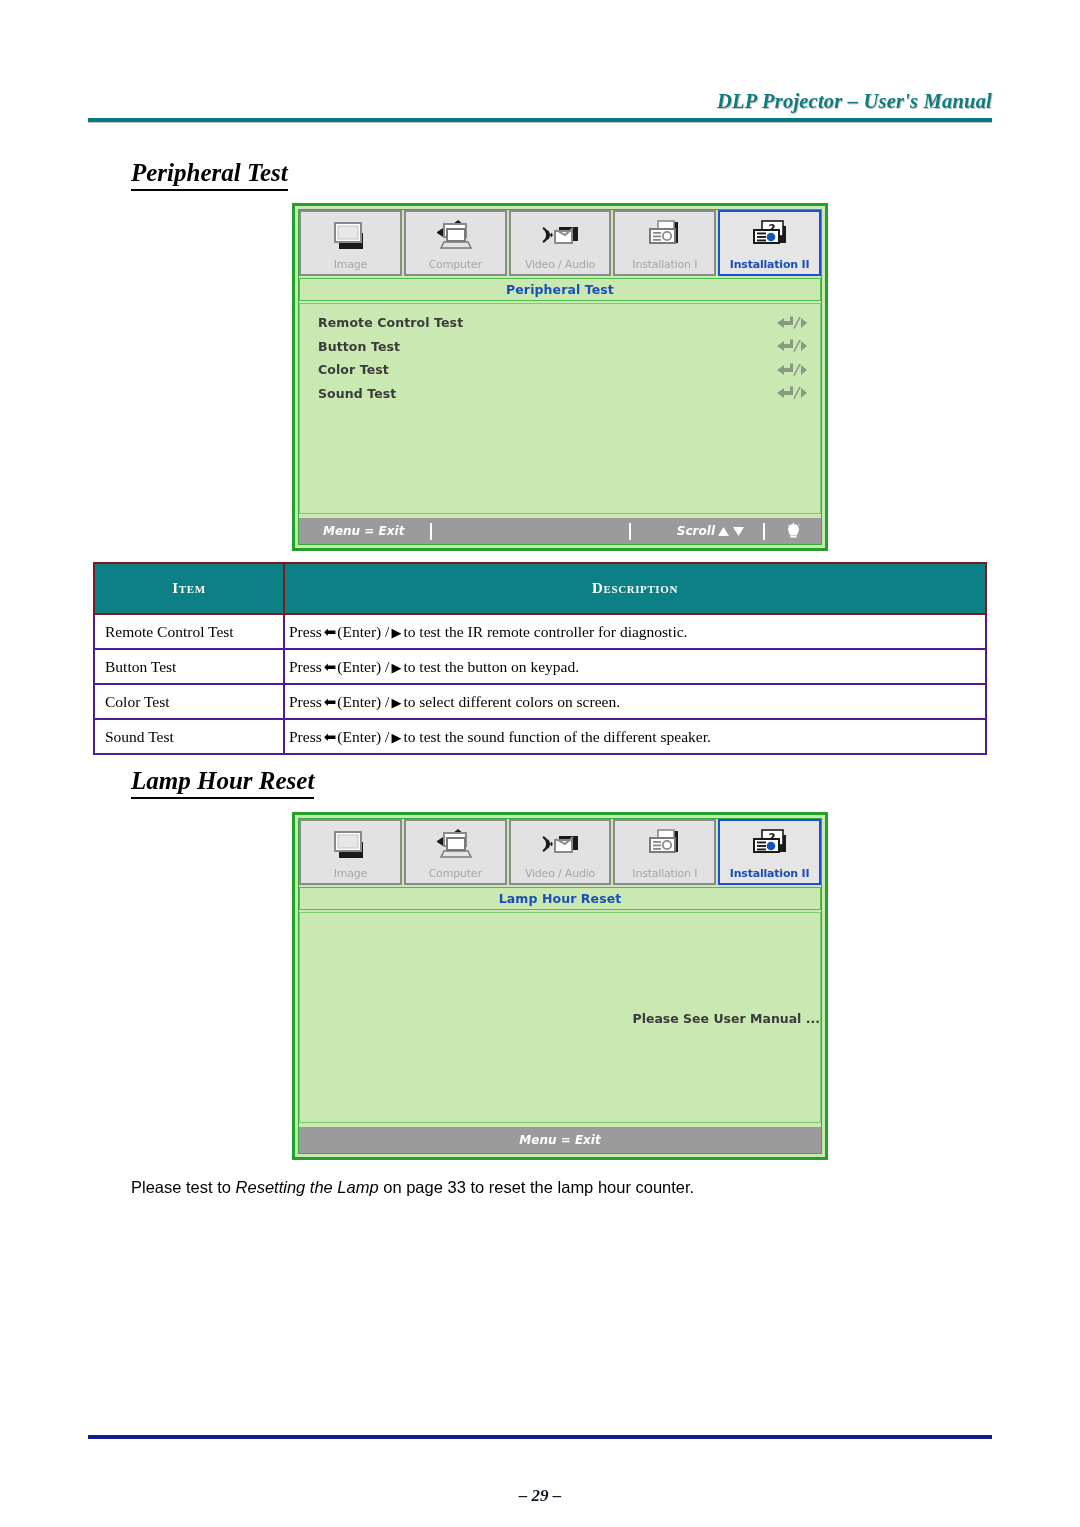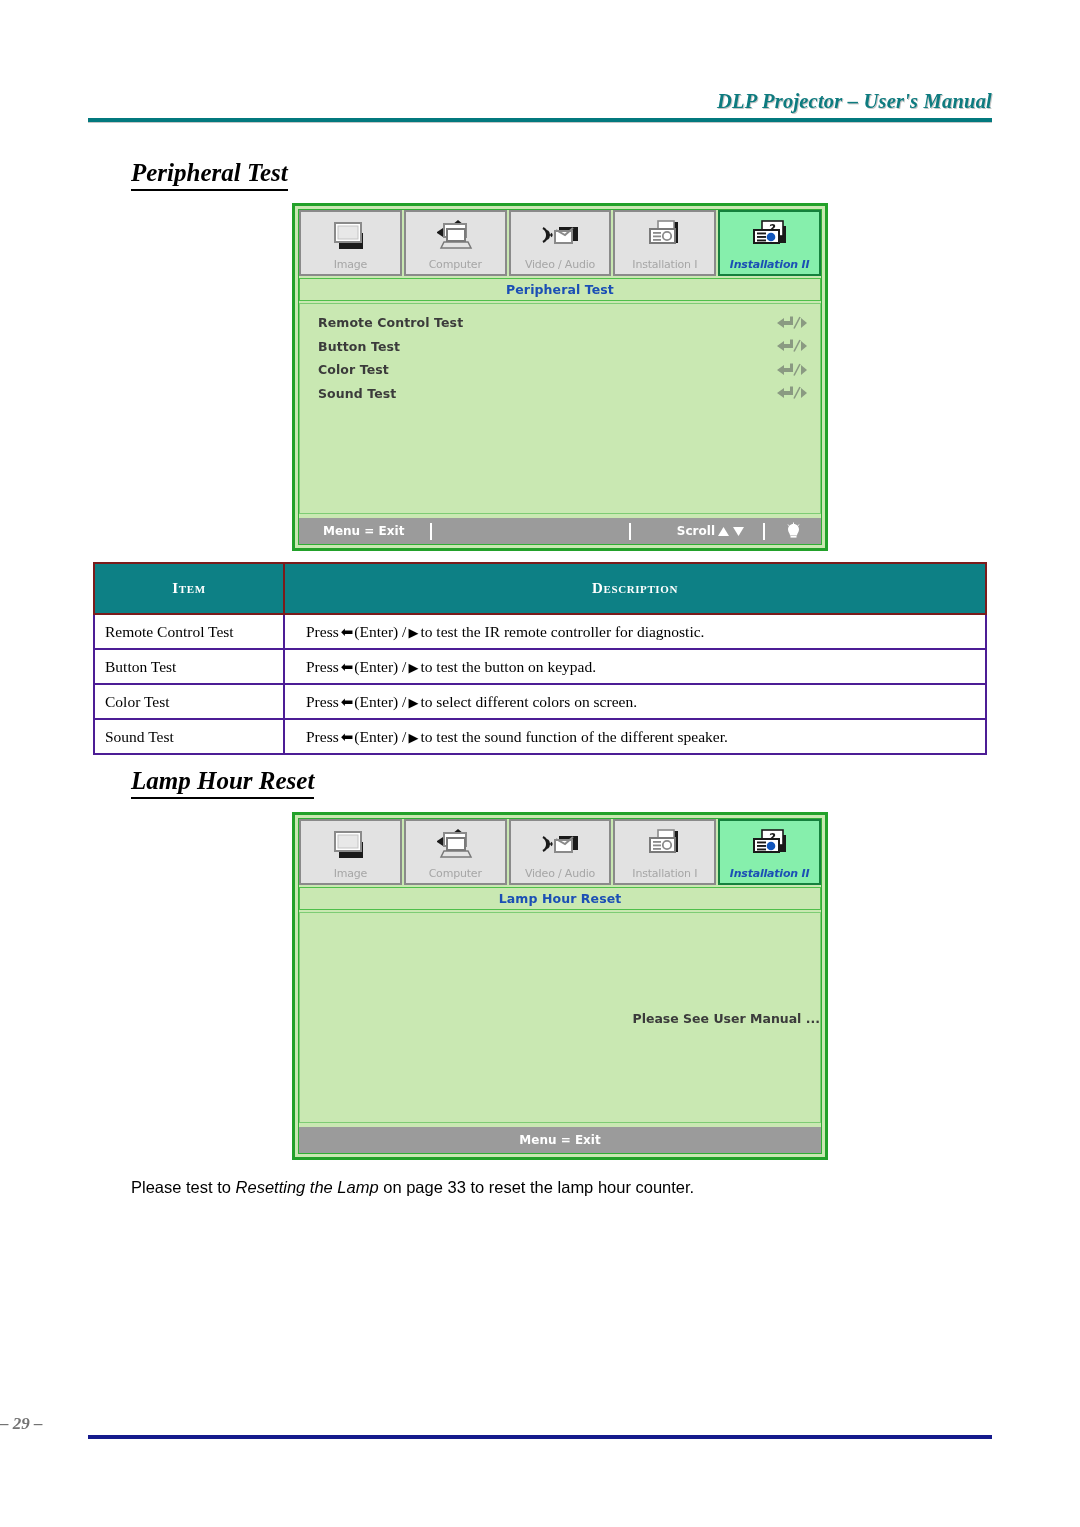--- a/index.html
+++ b/index.html
@@ -107,23 +107,22 @@
     color: #a6a6a6;
     font-weight: normal;
     position: absolute;
     bottom: 3px;
     left: 0; right: 0;
     text-align: center;
     white-space: nowrap;
     letter-spacing: -0.2px;
   }
   .osd-tab.active {
-    background: #86efac;
-    border: 2px solid #15803d;
-    font-style: italic;
+    background: #e5e5e5;
+    border: 2px solid #1d4ed8;
   }
   .osd-tab.active .tab-label {
     color: #1b4fb5;
     font-weight: bold;
   }
   .tab-icon {
     width: 46px;
     height: 34px;
     margin-top: 2px;
     display: block;
@@ -199,20 +198,21 @@
     left: 4px;
     right: 4px;
     bottom: 4px;
     height: 26px;
     background: #9b9b9b;
     display: flex;
     align-items: center;
     color: #ffffff;
     font-size: 12px;
     font-weight: bold;
+    font-style: italic;
   }
   .osd-footer .f-exit {
     padding-left: 24px;
     white-space: nowrap;
   }
   .osd-footer .f-sep {
     width: 2px;
     height: 17px;
     background: #ffffff;
     margin: 0 0 0 26px;
@@ -266,21 +266,21 @@
   .desc-table tbody td {
     height: 35px;
     background: #ffffff;
     font-size: 15.5px;
     color: #000000;
     padding: 0 0 0 10px;
     vertical-align: middle;
     white-space: nowrap;
   }
   .desc-table tbody td.cell-desc {
-    padding-left: 21px;
+    padding-left: 4px;
   }
   .press-frag {
     font-size: 15.5px;
   }
   .glyph-enter {
     font-family: "DejaVu Sans", sans-serif;
     font-size: 15px;
     padding: 0 1px 0 2px;
   }
   .glyph-right {
@@ -307,26 +307,27 @@
     left: 88px;
     top: 1435px;
     width: 904px;
     height: 4px;
     background: #151a8c;
   }
   .page-number {
     position: absolute;
     left: 0;
     right: 0;
-    top: 1414px;
+    top: 1486px;
+    text-align: center;
     font-family: "Liberation Serif", serif;
     font-weight: bold;
     font-style: italic;
     font-size: 17px;
-    color: #737373;
+    color: #0f172a;
   }
 </style>
 </head>
 <body>
 
 <div class="page-header">
   <div class="hdr-title">DLP Projector – User's Manual</div>
   <div class="hdr-rule"></div>
 </div>
 

